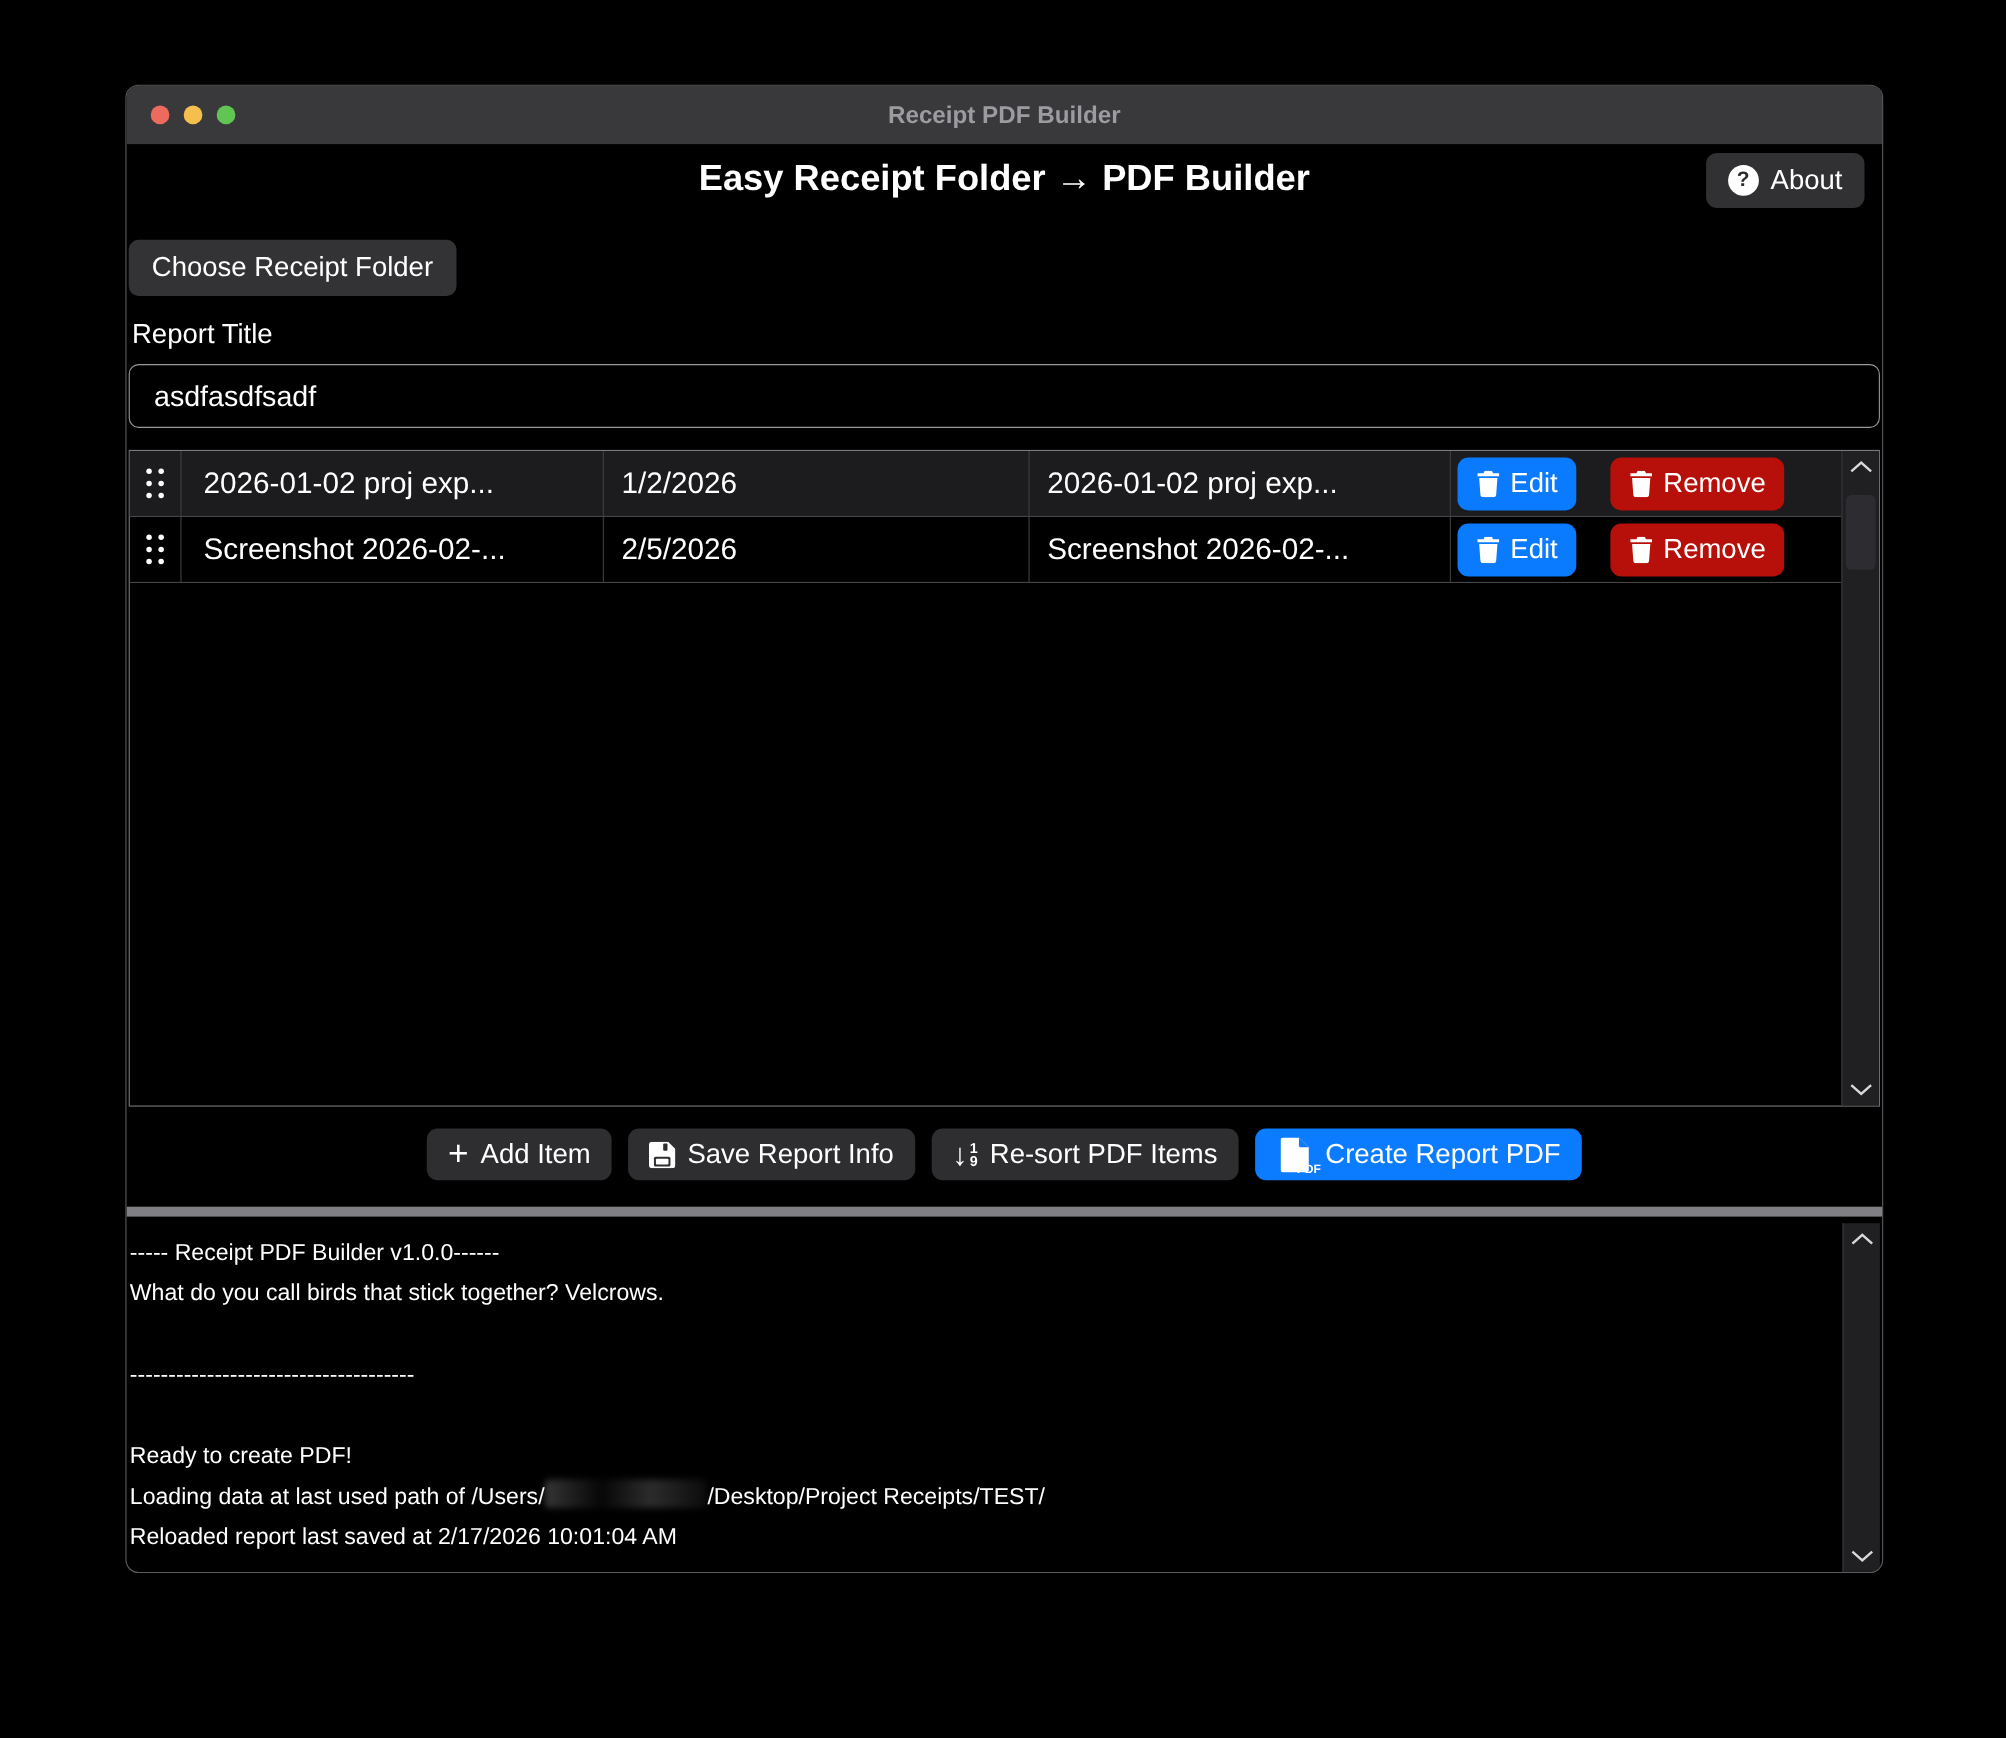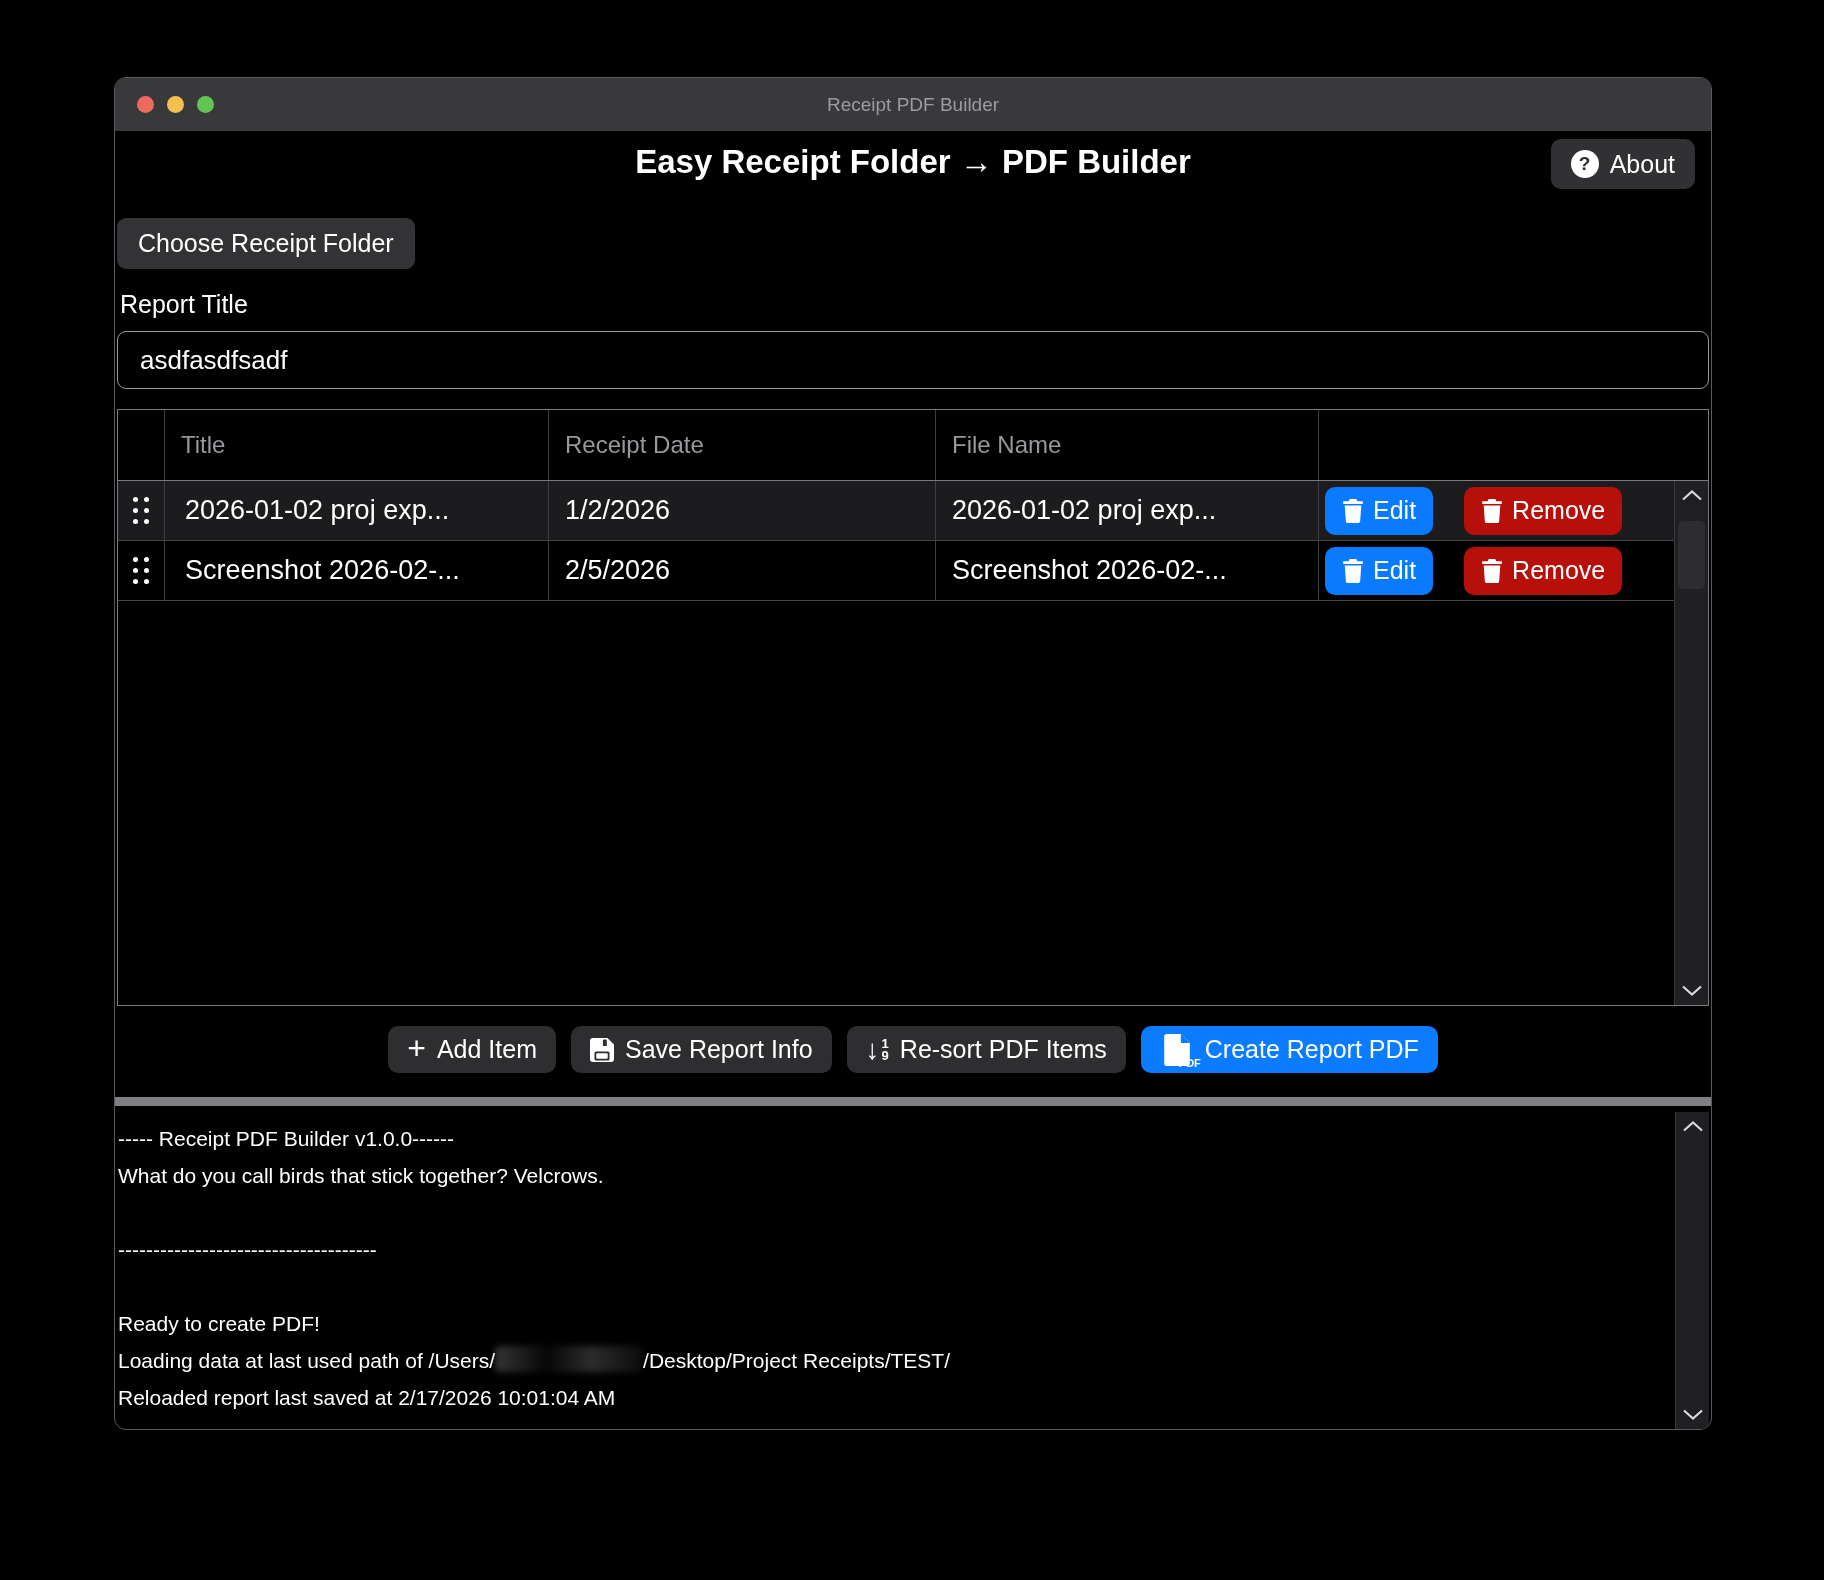--- a/index.html
+++ b/index.html
@@ -9,21 +9,21 @@
   .window{position:absolute;left:114px;top:77px;width:1598px;height:1353px;background:#000;
     border:1px solid #5a5a5e;border-radius:12px;overflow:hidden;display:flex;flex-direction:column;}
 
   
   .titlebar{height:53px;background:#39393b;flex:0 0 auto;display:flex;align-items:center;justify-content:center;position:relative;}
   .traffic{position:absolute;left:22px;top:0;height:100%;display:flex;align-items:center;gap:13px;}
   .light{width:17px;height:17px;border-radius:50%;}
   .light.red{background:#ed6a5f;}
   .light.yellow{background:#f5bf4e;}
   .light.green{background:#61c554;}
-  .titlebar-title{color:#9b9ba0;font-weight:400;font-size:19px;}
+  .titlebar-title{color:#9b9ba0;font-weight:700;font-size:22px;}
 
   .content{flex:1;display:flex;flex-direction:column;padding:0 2px;min-height:0;}
 
   
   .hdr{position:relative;flex:0 0 auto;height:72px;}
   .hdr-title{margin:0;text-align:center;color:#fff;font-size:33px;font-weight:700;padding-top:12px;}
   .about-btn{position:absolute;right:14px;top:8px;height:50px;display:flex;align-items:center;gap:11px;
     background:#313133;border:none;border-radius:10px;color:#fff;font-size:25px;padding:0 20px;cursor:pointer;font-family:inherit;}
   .q-circle{width:28px;height:28px;border-radius:50%;background:#fff;color:#2c2c2e;font-weight:700;
     font-size:19px;display:flex;align-items:center;justify-content:center;}
@@ -111,27 +111,20 @@
         <span>About</span>
       </button>
     </div>
 
     <button class="choose-btn">Choose Receipt Folder</button>
 
     <div class="report-label">Report Title</div>
     <input class="report-input" type="text" value="asdfasdfsadf" style="">
 
     <div class="table">
-      <div class="thead">
-        <div class="th first"></div>
-        <div class="th">Title</div>
-        <div class="th">Receipt Date</div>
-        <div class="th">File Name</div>
-        <div class="th last"></div>
-      </div>
       <div class="tbody">
         <div class="rows" id="rows-host">
   <div class="trow">
     <div class="drag-cell">
       <span class="dots">
                   <i></i>
                   <i></i>
                   <i></i>
                   <i></i>
                   <i></i>

